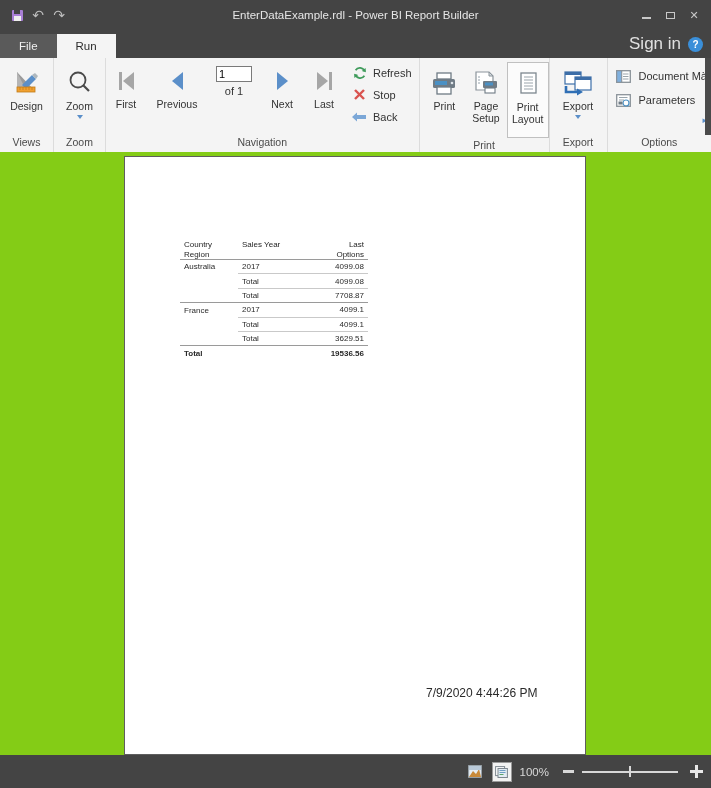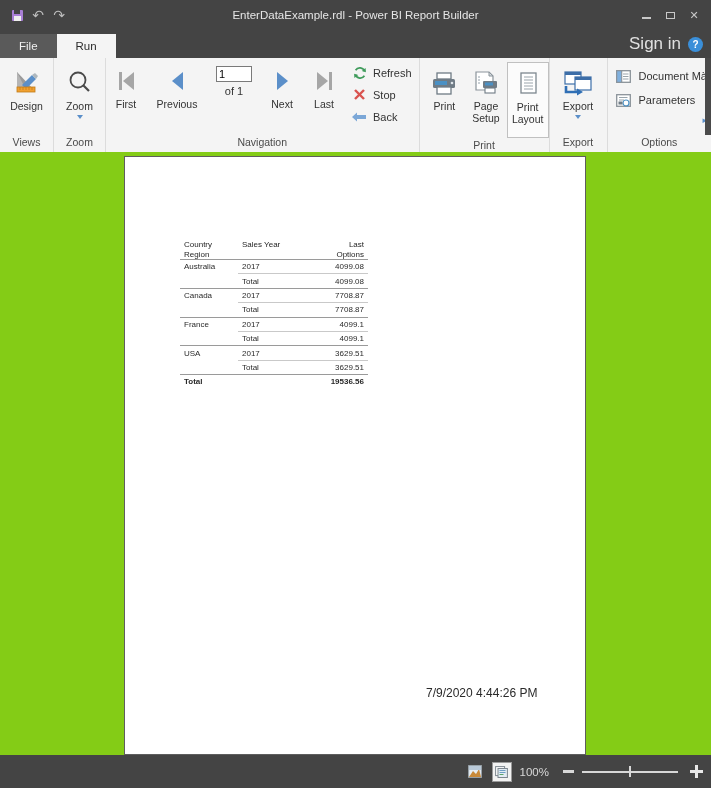--- a/index.html
+++ b/index.html
@@ -631,44 +631,34 @@
         <tr class="bt-dark">
           <td class="c-country">Australia</td>
           <td class="c-year">2017</td>
           <td class="c-amount">4099.08</td>
         </tr>
         <tr>
           <td class="c-country"></td>
           <td class="c-year bt">Total</td>
           <td class="c-amount bt">4099.08</td>
         </tr>
-        <tr class="bt-dark">
-          <td class="c-country">Canada</td>
-          <td class="c-year">2017</td>
-          <td class="c-amount">7708.87</td>
-        </tr>
         <tr>
           <td class="c-country"></td>
           <td class="c-year bt">Total</td>
           <td class="c-amount bt">7708.87</td>
         </tr>
         <tr class="bt-dark">
           <td class="c-country">France</td>
           <td class="c-year">2017</td>
           <td class="c-amount">4099.1</td>
         </tr>
         <tr>
           <td class="c-country"></td>
           <td class="c-year bt">Total</td>
           <td class="c-amount bt">4099.1</td>
-        </tr>
-        <tr class="bt-dark">
-          <td class="c-country">USA</td>
-          <td class="c-year">2017</td>
-          <td class="c-amount">3629.51</td>
         </tr>
         <tr>
           <td class="c-country"></td>
           <td class="c-year bt">Total</td>
           <td class="c-amount bt">3629.51</td>
         </tr>
         <tr class="grand">
           <td class="c-country">Total</td>
           <td class="c-year"></td>
           <td class="c-amount">19536.56</td>

